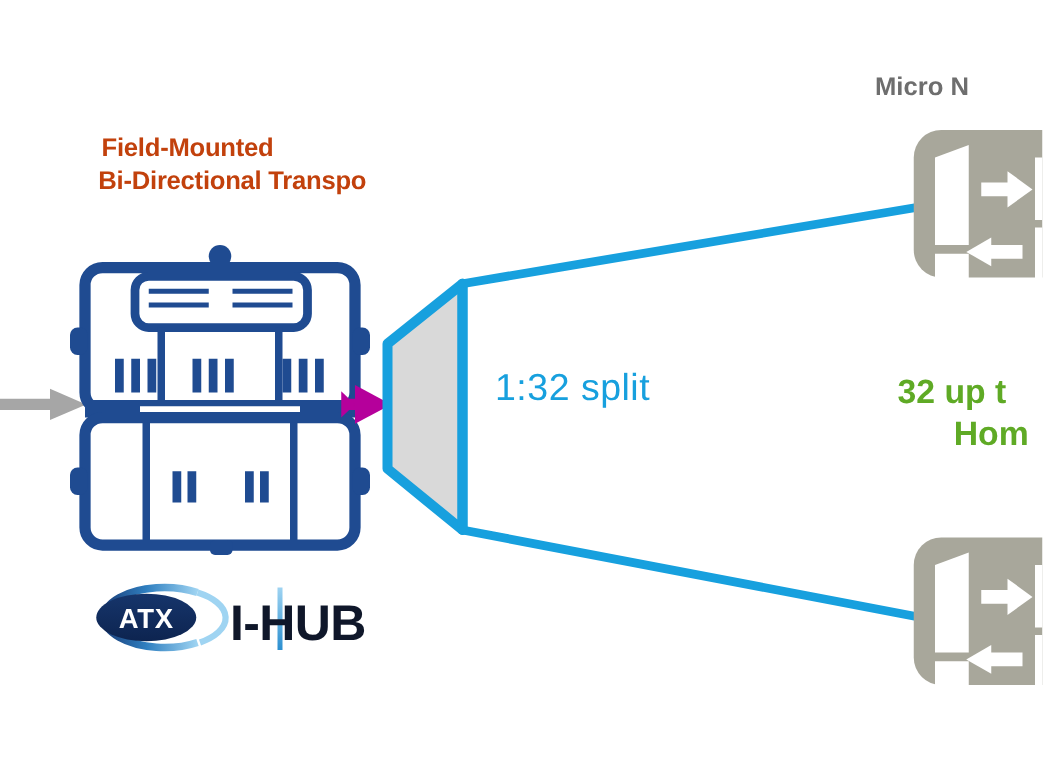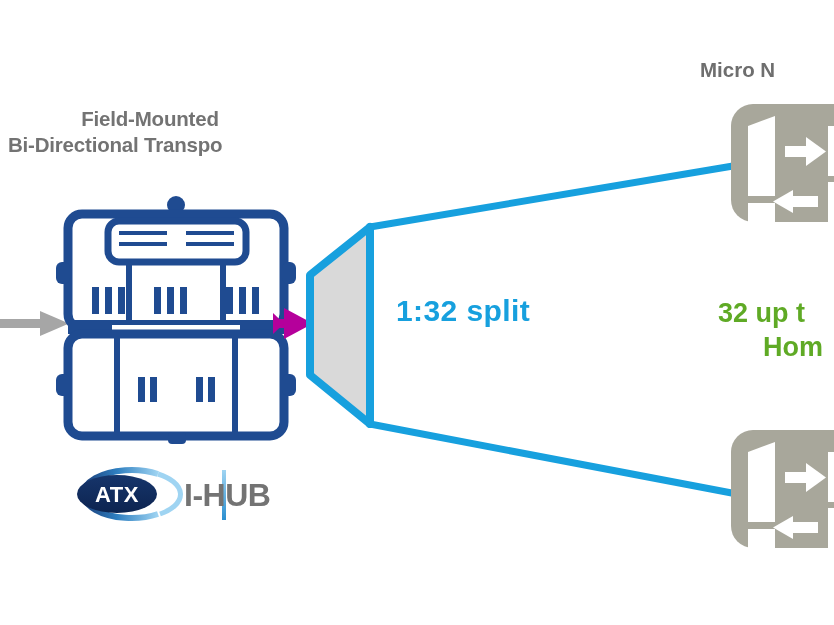--- a/index.html
+++ b/index.html
@@ -18,52 +18,52 @@
     overflow: hidden;
   }
   .abs { position: absolute; }
 
   
   #ihub-caption {
     left: 0px;
     top: 106px;
     width: 300px;
     text-align: center;
-    color: #737373;
+    color: #c2410c;
     font-size: 20.5px;
     font-weight: bold;
     line-height: 26px;
     letter-spacing: -0.2px;
     white-space: nowrap;
   }
   #ihub-caption .cline { display: block; }
   #ihub-caption .clip-line {
     overflow: hidden;
     width: 285px;
     margin-left: 8px;
-    text-align: left;
+    text-align: right;
   }
 
   #micro-node-label {
     left: 700px;
     top: 58px;
     width: 190px;
     color: #6e6e6e;
     font-size: 20.5px;
     font-weight: bold;
     white-space: nowrap;
     overflow: hidden;
   }
 
   #split-label {
     left: 396px;
     top: 294px;
     color: #17a0de;
     font-size: 30px;
-    font-weight: bold;
+    font-weight: normal;
     letter-spacing: 0.4px;
     white-space: nowrap;
   }
 
   #homes-label {
     left: 718px;
     top: 296px;
     width: 180px;
     color: #5faa25;
     font-size: 27px;
@@ -87,22 +87,22 @@
     left: 160px;
     top: 4px;
     width: 4px;
     height: 50px;
     background: linear-gradient(#9fd4f2, #2b8fd0);
   }
   #ihub-word {
     position: absolute;
     left: 122px;
     top: 11px;
-    color: #737373;
-    font-size: 32px;
+    color: #0f172a;
+    font-size: 40px;
     font-weight: bold;
     letter-spacing: -0.5px;
     white-space: nowrap;
     text-align: center;
   }
 </style>
 </head>
 <body>
 
 <div id="stage">

